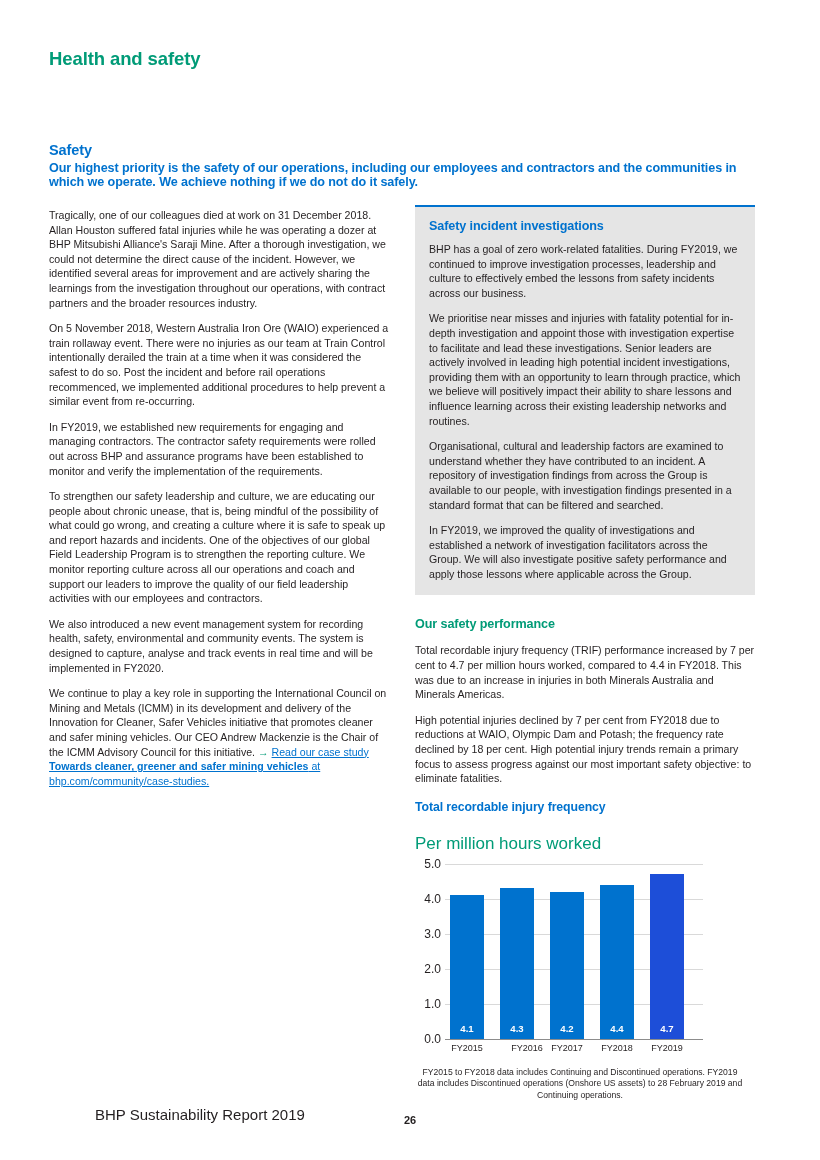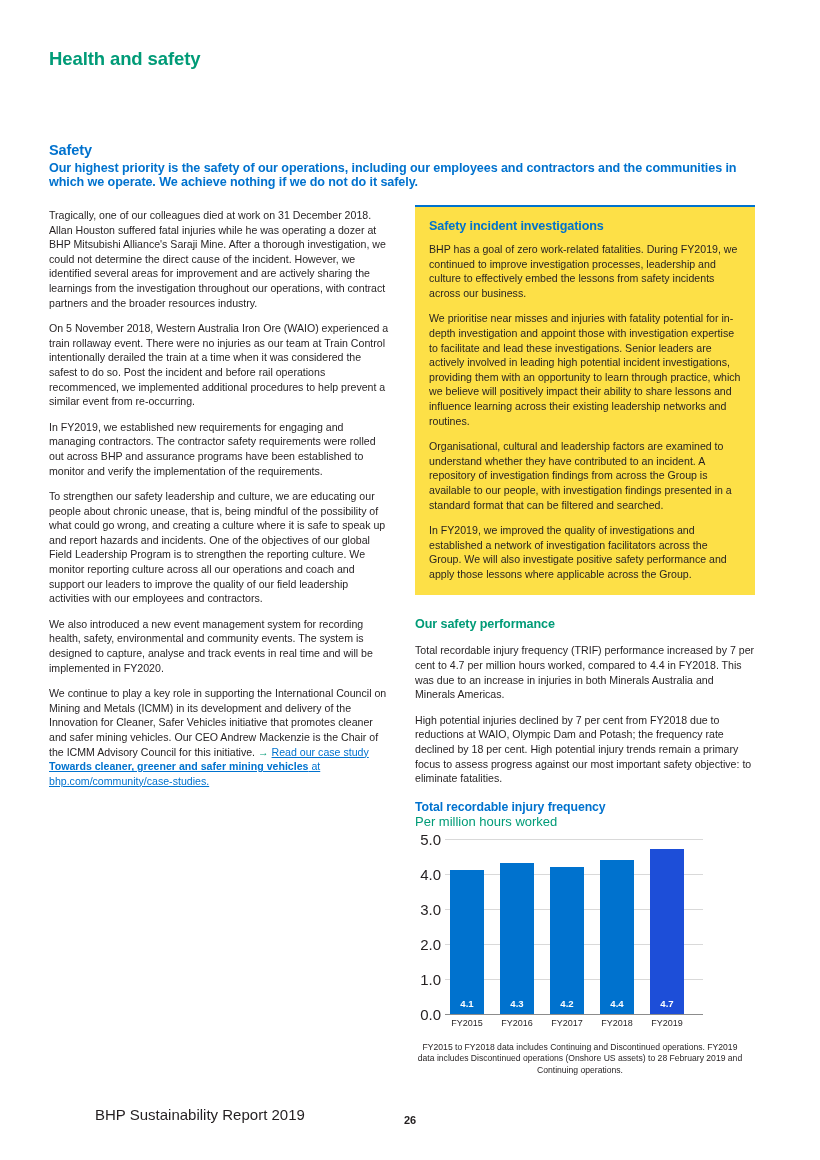--- a/index.html
+++ b/index.html
@@ -80,21 +80,21 @@
   }
 
   
   .col-right {
     position: absolute;
     left: 415px;
     top: 205px;
     width: 340px;
   }
   .panel {
-    background: #fde047;
+    background: #e5e5e5;
     border-top: 2px solid #0072ce;
     padding: 12px 14px 14px 14px;
     box-sizing: border-box;
     width: 340px;
   }
   .panel-title {
     font-size: 12.6px;
     font-weight: bold;
     color: #0072ce;
     margin: 0 0 9px 0;
@@ -123,41 +123,41 @@
 
   
   .chart-title {
     margin-top: 14px;
     font-size: 12.3px;
     font-weight: bold;
     color: #0072ce;
     letter-spacing: -0.1px;
   }
   .chart-subtitle {
-    font-size: 13px;
+    font-size: 17px;
     color: #009b77;
-    margin-top: 0;
+    margin-top: 20px;
   }
   .chart-area {
     position: relative;
     margin-top: 10px;
     width: 340px;
     height: 195px;
   }
   .y-axis-labels {
     position: absolute;
     left: 0;
     top: 0;
     width: 26px;
     height: 175px;
   }
   .y-lab {
     position: absolute;
     right: 0;
-    font-size: 15px;
+    font-size: 12px;
     color: #231f20;
     transform: translateY(-50%);
   }
   .grid-line {
     position: absolute;
     left: 30px;
     width: 258px;
     height: 1px;
     background: #d9d9d9;
   }
@@ -306,21 +306,21 @@
         <div class="bar" style="left:155px;height:154px">
           <span class="bar-value">4.4</span>
         </div>
         <div class="bar highlight" style="left:205px;height:164.5px">
           <span class="bar-value">4.7</span>
         </div>
       </div>
 
       <div class="x-labels">
         <div class="x-lab" style="left:0px">FY2015</div>
-        <div class="x-lab" style="left:50px">FY2016</div>
+        <div class="x-lab" style="left:60px">FY2016</div>
         <div class="x-lab" style="left:100px">FY2017</div>
         <div class="x-lab" style="left:150px">FY2018</div>
         <div class="x-lab" style="left:200px">FY2019</div>
       </div>
     </div>
 
     <div class="chart-note">FY2015 to FY2018 data includes Continuing and Discontinued operations. FY2019 data includes Discontinued operations (Onshore US assets) to 28 February 2019 and Continuing operations.</div>
   </div>
 
   <div class="footer-left">BHP Sustainability Report 2019</div>

